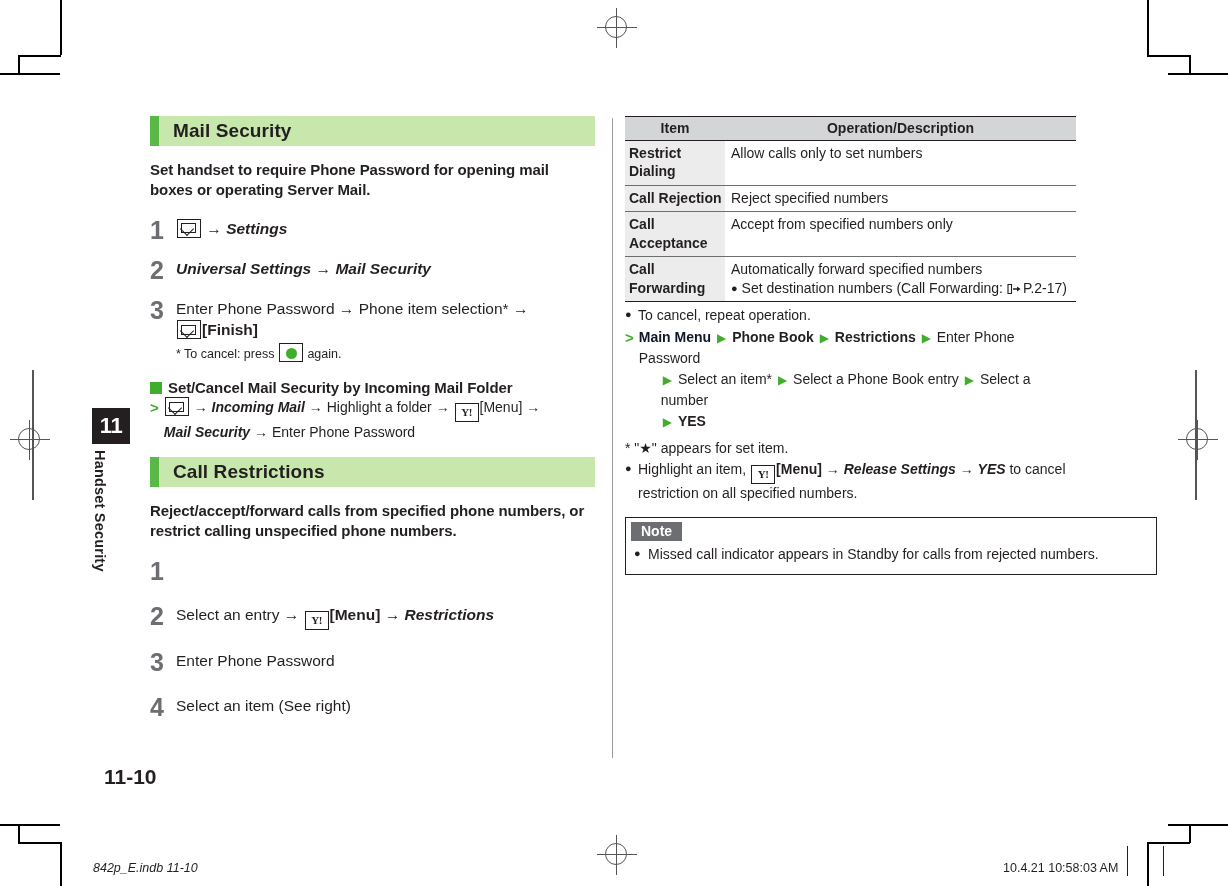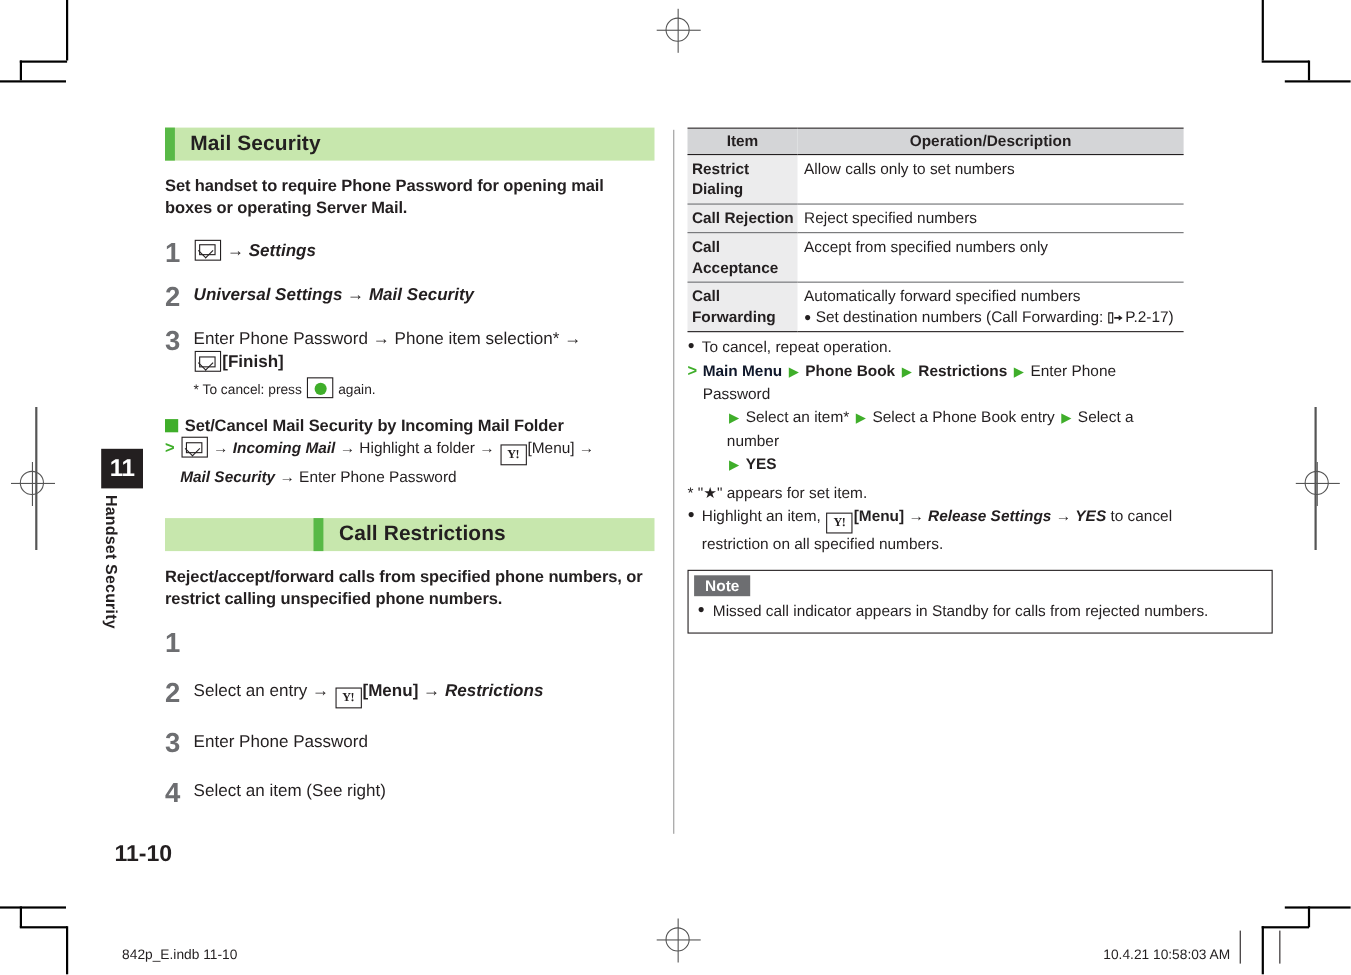--- a/index.html
+++ b/index.html
@@ -371,21 +371,21 @@
     font-weight: bold;
     color: #231f20;
   }
   .footer-text {
     position: absolute;
     top: 861px;
     font-size: 12.5px;
     color: #231f20;
     white-space: nowrap;
   }
-  #footer-left  { left: 111px; }
+  #footer-left  { left: 93px; font-style: italic; }
   #footer-right { left: 1003px; }
   .footer-rule {
     position: absolute;
     top: 846px;
     width: 1px;
     height: 30px;
     background: #231f20;
   }
 </style>
 </head>
@@ -507,21 +507,21 @@
         <span class="arr">→</span>
         <span class="key ykey">Y!</span><span class="bd">[Menu]</span>
         <span class="arr">→</span>
         <br>
         <span class="it">Mail Security</span>
         <span class="arr">→</span>
         <span>Enter Phone Password</span>
       </div>
     </div>
 
-    <div class="section-head" style="margin-top:28px;justify-content:center;">
+    <div class="section-head" style="margin-top:15px;">
       <div class="bar"></div>
       <div class="title">Call Restrictions</div>
     </div>
 
     <p class="lead">Reject/accept/forward calls from specified phone numbers, or restrict calling unspecified phone numbers.</p>
 
     <div class="step" style="margin-bottom:18px;">
       <div class="num">1</div>
     </div>
 

